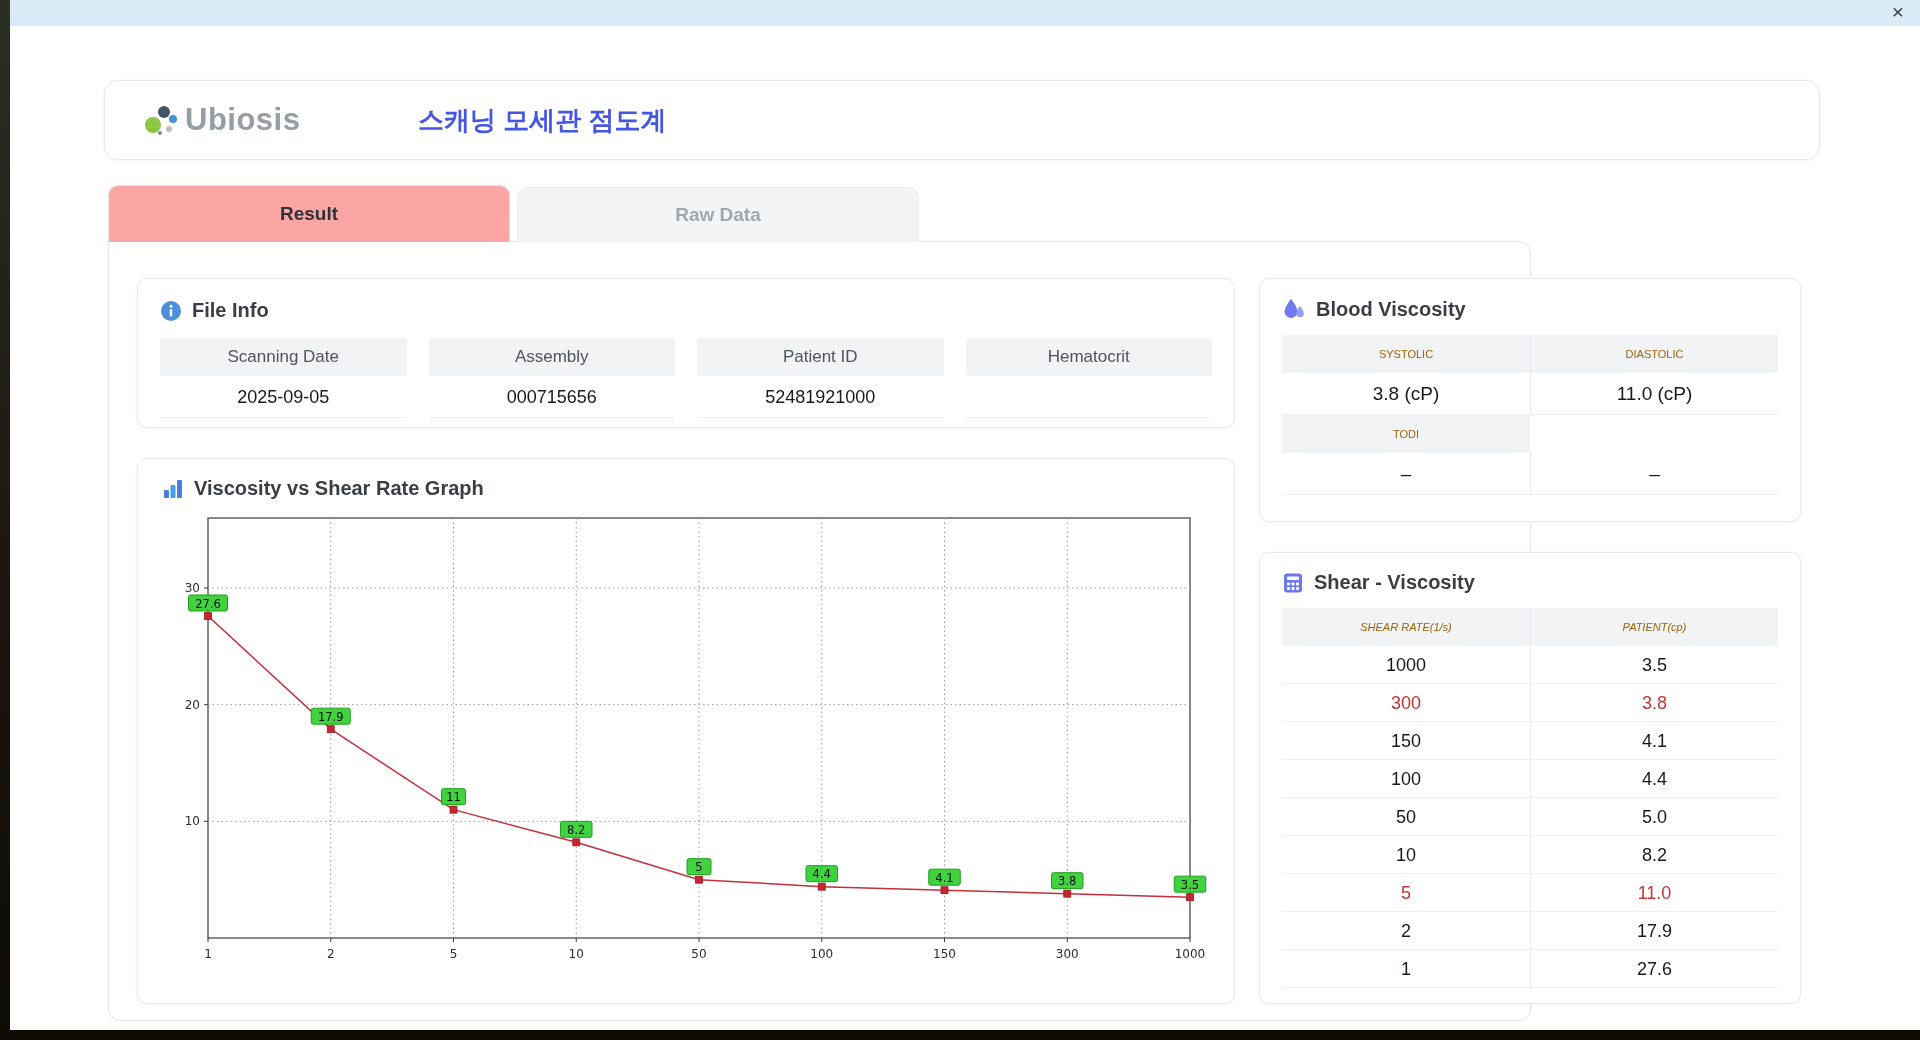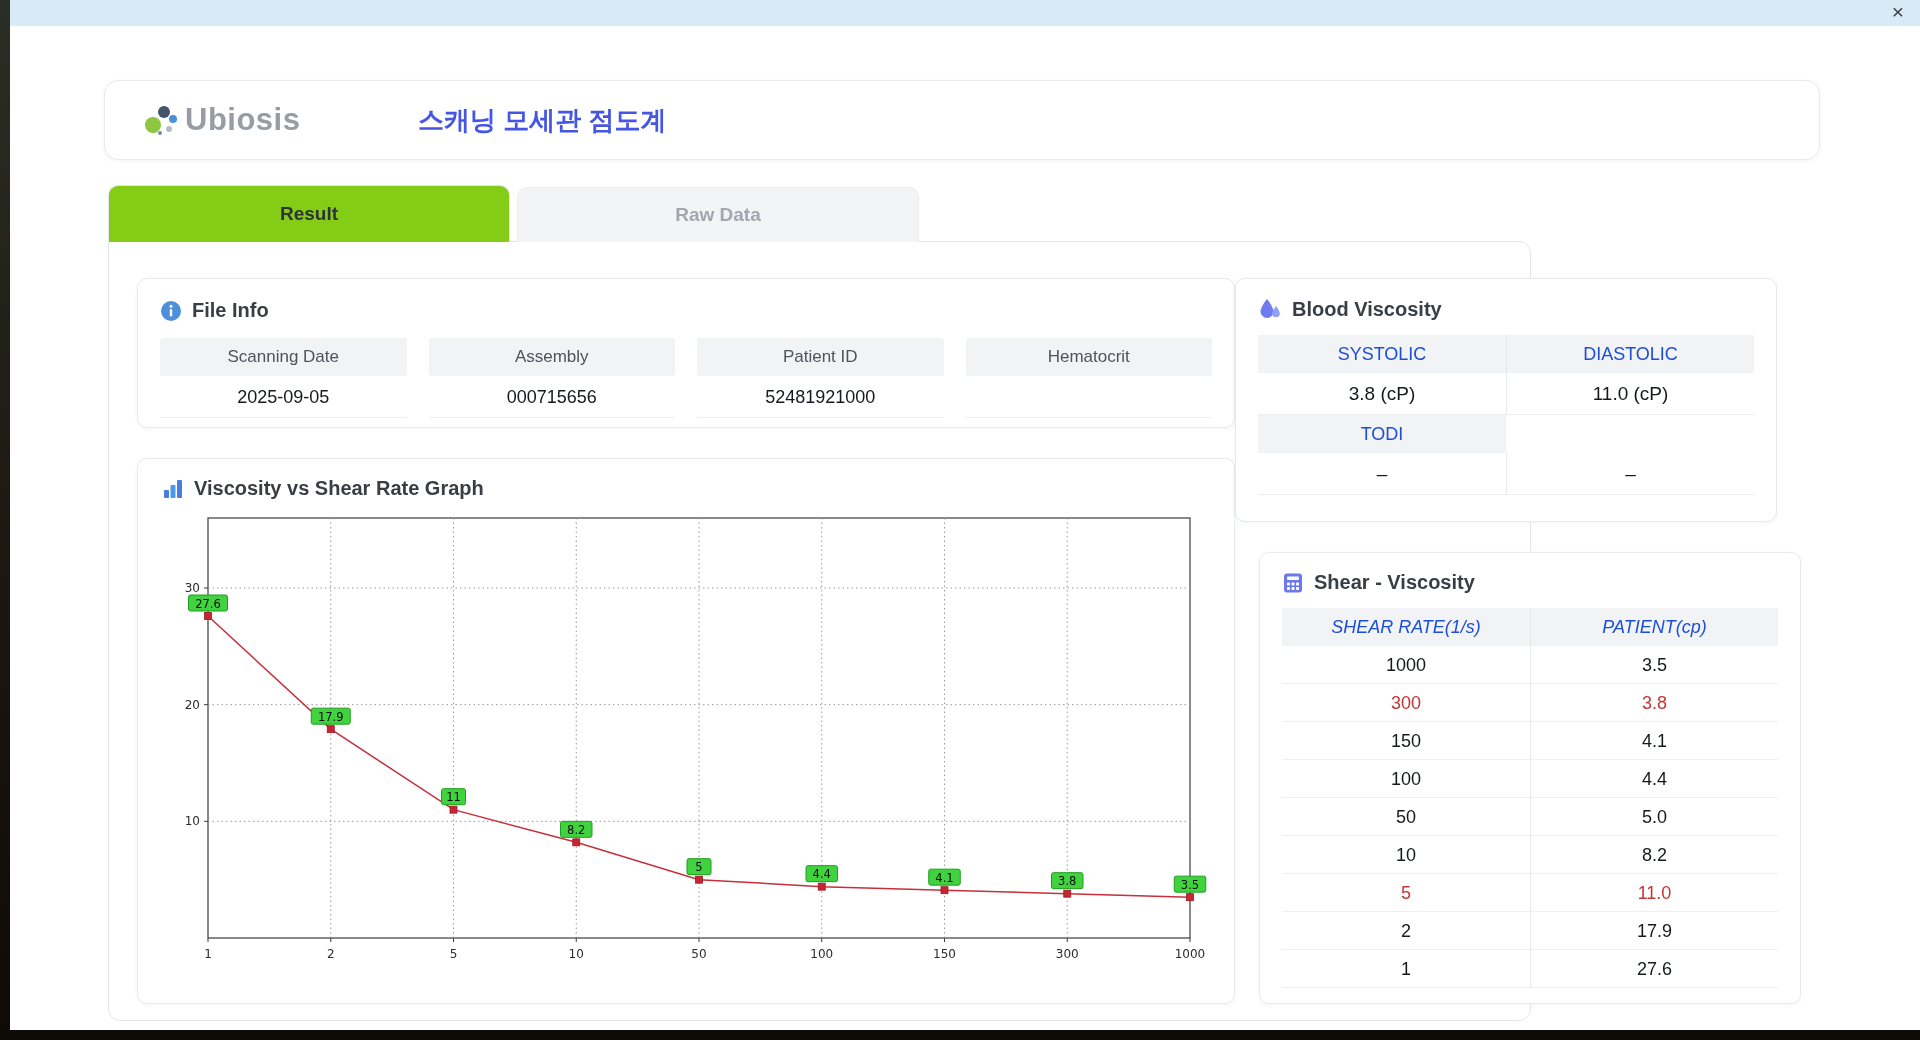--- a/index.html
+++ b/index.html
@@ -12,21 +12,21 @@
   .header-card { position:absolute; left:94px; top:80px; width:1716px; height:80px; background:#fff;
                  border:1px solid #e8eaed; border-radius:14px; box-shadow:0 1px 4px rgba(40,50,70,.05);
                  display:flex; align-items:center; padding-left:38px; }
   .logo { display:flex; align-items:center; gap:6px; width:230px; }
   .logo-text { font-size:31px; font-weight:600; color:#979da5; letter-spacing:.5px; }
   .app-title { font-size:26px; font-weight:700; color:#4556e4; margin-left:45px; }
 
   .tabs { position:absolute; left:98px; top:185px; display:flex; gap:7px; z-index:3; }
   .tab { width:402px; display:flex; align-items:center; justify-content:center;
          font-size:19px; font-weight:700; border-radius:10px 10px 0 0; cursor:pointer; }
-  .tab.active { height:57px; background:#84cc16; border:1px solid #e4e6ea; border-bottom:none; color:#2e3338; }
+  .tab.active { height:57px; background:#fca5a5; border:1px solid #e4e6ea; border-bottom:none; color:#2e3338; }
   .tab.inactive { height:55px; margin-top:2px; background:#f3f4f6; border:1px solid #ecedf0; border-bottom:none; color:#a0a7b0; }
 
   .main-card { position:absolute; left:98px; top:241px; width:1423px; height:780px; background:#fff;
                border:1px solid #e4e6ea; border-radius:0 12px 12px 12px; z-index:2; }
 
   .card { position:absolute; background:#fff; border:1px solid #e8eaed; border-radius:10px;
           box-shadow:0 1px 4px rgba(40,50,70,.05); }
   .card-title-row { display:flex; align-items:center; gap:10px; }
   .card-title-row h2 { font-size:20px; font-weight:700; color:#393e44; }
 
@@ -34,27 +34,27 @@
   .fields { display:grid; grid-template-columns:repeat(4,1fr); column-gap:22px; margin-top:16px; }
   .field-label { height:38px; line-height:38px; background:#f2f3f5; border-radius:3px;
                  text-align:center; font-size:17px; color:#4e545c; }
   .field-value { height:42px; line-height:42px; text-align:center; font-size:18px; color:#16191d;
                  border-bottom:1px solid #edeff2; }
 
   .graph-card { left:28px; top:216px; width:1098px; height:546px; padding:18px 24px; }
   .chart-svg { width:1048px; height:470px; margin-top:6px; display:block; }
   .chart-svg text { font-family:"DejaVu Sans","Liberation Sans",sans-serif; }
 
-  .blood-card { left:1126px; top:36px; width:542px; height:244px; padding:18px 22px; }
+  .blood-card { left:1150px; top:36px; width:542px; height:244px; padding:18px 22px; }
   .shear-card { left:1150px; top:310px; width:542px; height:452px; padding:18px 22px; }
 
   .table { margin-top:14px; }
   .t-row { display:grid; grid-template-columns:1fr 1fr; text-align:center; align-items:center; }
   .t-row .t-cell + .t-cell { border-left:1px solid #e7e9ec; }
-  .t-row.head .t-cell { background:#f2f3f5; height:38px; line-height:38px; font-size:18px; color:#1d4ed8; }
+  .t-row.head .t-cell { background:#f2f3f5; height:38px; line-height:38px; font-size:11px; color:#a16207; }
   .t-row.vals .t-cell { height:42px; line-height:42px; font-size:19px; color:#16191d; border-bottom:1px solid #edeff2; }
   .shear-table .t-row.head .t-cell { height:38px; line-height:38px;font-style:italic; }
   .shear-table .t-row.body .t-cell { height:38px; line-height:38px; font-size:18px; color:#16191d; border-bottom:1px solid #eef0f3; }
   .shear-table .t-row.body.hl .t-cell { color:#c23636; }
 
   .icon { display:inline-flex; align-items:center; justify-content:center; }
 </style>
 </head>
 <body>
 

